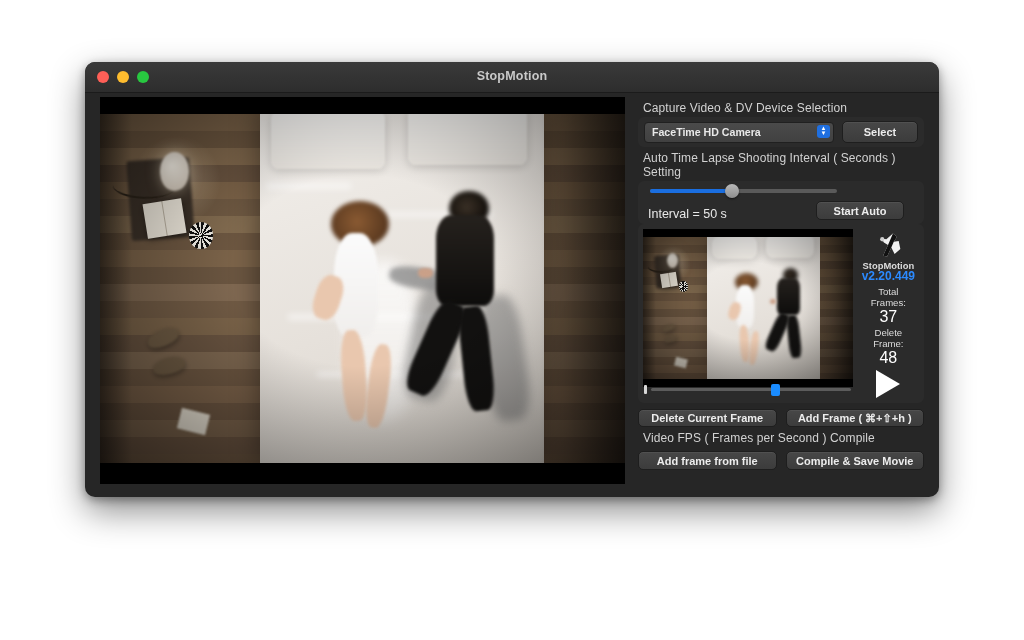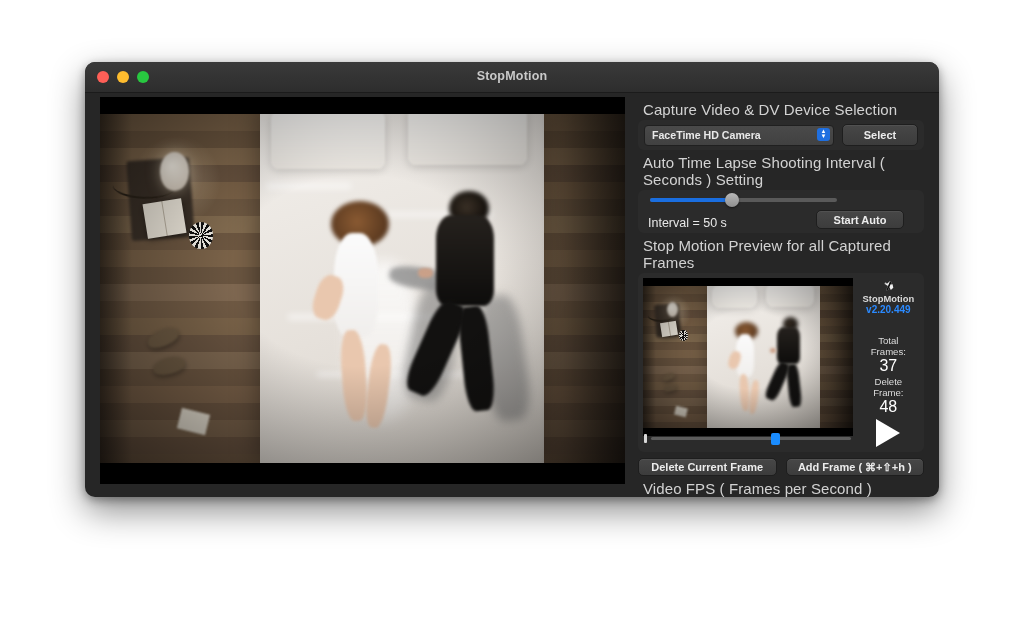--- a/index.html
+++ b/index.html
@@ -95,21 +95,21 @@
     background:radial-gradient(circle at 45% 45%,#3a3026,#14100c 70%);border-radius:50%;filter:blur(2px);}
   .man-body{position:absolute;left:64%;top:29%;width:11%;height:26%;
     background:linear-gradient(#25211d,#0d0c0b);border-radius:26% 26% 18% 18%;filter:blur(1.4px);}
   .man-leg{position:absolute;background:#121110;filter:blur(1.6px);border-radius:30%;}
   .man-ghost{position:absolute;background:rgba(120,120,120,.55);filter:blur(5px);border-radius:32%;}
   .arm{position:absolute;background:#8c8c8c;filter:blur(2.4px);border-radius:40%;opacity:.8;}
 
   
   .rail{position:absolute;left:553px;top:4px;width:286px;height:394px;}
   .grp{background:#2b2b2b;border-radius:6px;}
-  .lbl{font-size:15px;color:#d2d2d2;margin:4px 0 2px 5px;letter-spacing:.1px;}
+  .lbl{font-size:12px;color:#d2d2d2;margin:4px 0 2px 5px;letter-spacing:.1px;}
   .btn{
     background:linear-gradient(#474747,#3c3c3c);
     border:1px solid #1e1e1e;border-radius:5px;
     color:#ececec;font-size:11px;font-weight:bold;
     display:flex;align-items:center;justify-content:center;
     box-shadow:0 1px 0 rgba(255,255,255,.06) inset;
     cursor:default;
   }
   .row{display:flex;gap:9px;}
 
@@ -142,21 +142,21 @@
   .thumbWrap{width:210px;height:158px;background:#000;position:absolute;overflow:hidden;}
   .prevLeft{position:relative;width:212px;}
   .scrub{position:absolute;left:0;bottom:4px;width:210px;height:9px;}
   .scrub-track{position:absolute;left:8px;right:2px;top:3px;height:3px;background:#5c5c5c;border-radius:2px;}
   .scrub-tick{position:absolute;left:1px;top:0;width:3px;height:9px;background:#d8d8d8;border-radius:1px;}
   .scrub-thumb{position:absolute;top:-1px;width:9px;height:12px;background:#1a8cff;border-radius:2px;}
   .sideCol{width:62px;display:flex;flex-direction:column;align-items:center;
     color:#dcdcdc;font-size:9.6px;text-align:center;line-height:11px;}
   .appicon{width:40px;height:34px;margin-top:2px;}
   .appname{font-weight:bold;font-size:9.4px;margin-top:1px;}
-  .ver{color:#2b8aff;font-weight:bold;font-size:10px;margin-bottom:18px;}
+  .ver{color:#2b8aff;font-weight:bold;font-size:12px;margin-bottom:2px;}
   .cntLbl{margin-top:2px;}
   .cntVal{font-size:16px;color:#fff;line-height:17px;}
   .play{margin-top:4px;width:0;height:0;border-left:24px solid #fff;
     border-top:14px solid transparent;border-bottom:14px solid transparent;}
 
   .mid{height:18px;}
   .mid .btn{flex:1;}
 
   .fpsBox{height:27px;position:relative;padding:0;}
   .fpsText{position:absolute;left:12px;top:6px;color:#ededed;font-size:12px;}
@@ -283,21 +283,20 @@
         <div class="lbl">Auto Time Lapse Shooting Interval ( Seconds ) Setting</div>
         <div class="grp ivBox">
           <div class="slider">
             <div class="sl-fill" id="ivFill" style="width: 44%;"></div>
             <div class="sl-knob" id="ivKnob" style="left: calc(44% - 7px);"></div>
           </div>
           <div class="ivText">Interval = 50 s</div>
           <div class="btn startBtn">Start Auto</div>
         </div>
 
-        <div class="lbl">Stop Motion Preview for all Captured Frames</div>
         <div class="grp prevBox">
           <div class="prevLeft">
             <div class="thumbWrap">
               <div class="scene" style="top:8px;height:142px;">
                 <div class="floor">
                   <div class="plank" style="top:0;height:8px;background:#7a6248"></div>
                   <div class="plank" style="top:8px;height:8px;background:#6d5740"></div>
                   <div class="plank" style="top:16px;height:8px;background:#836a4e"></div>
                   <div class="plank" style="top:24px;height:8px;background:#6a5440"></div>
                   <div class="plank" style="top:32px;height:8px;background:#7d6449"></div>

